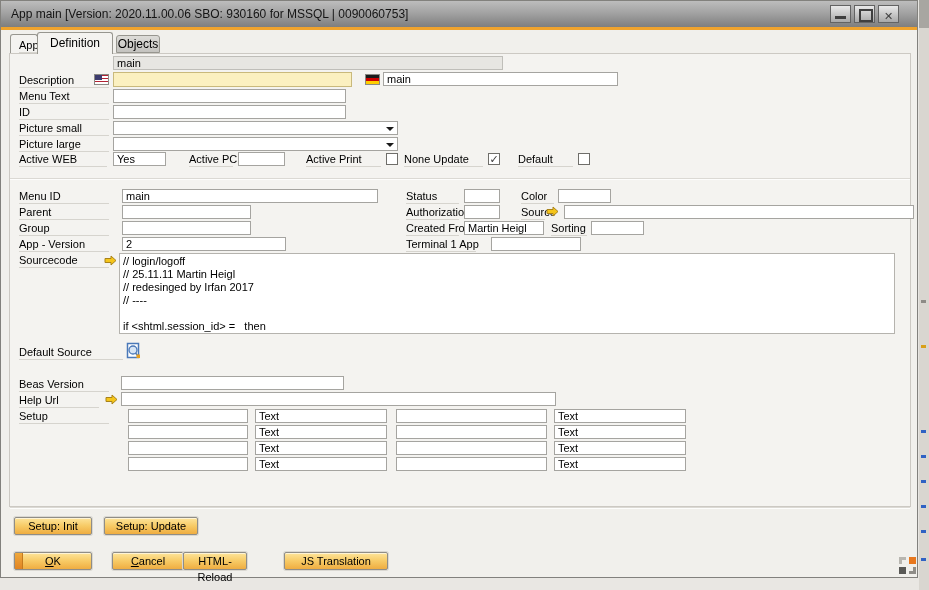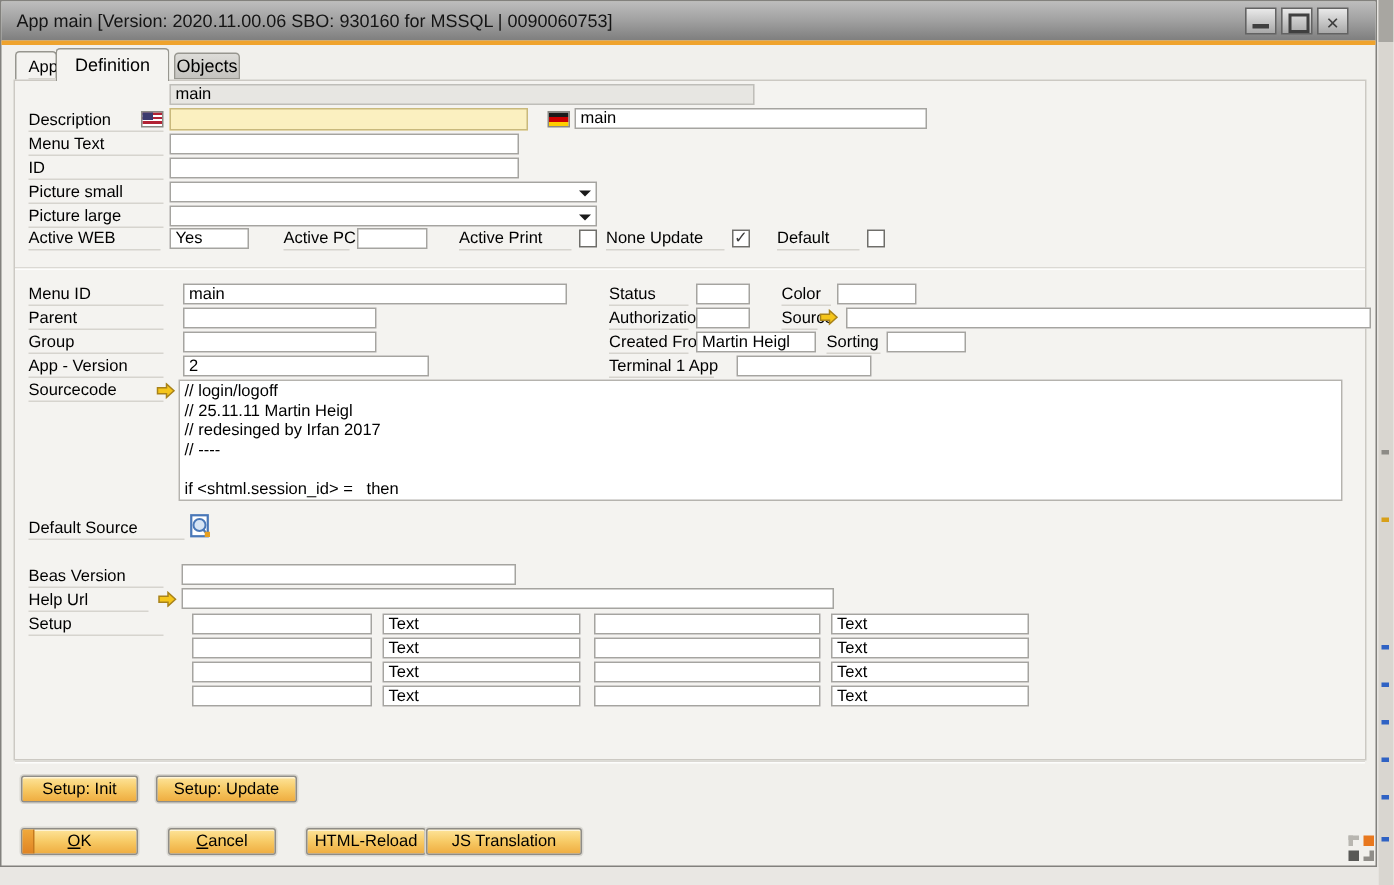--- a/index.html
+++ b/index.html
@@ -216,21 +216,21 @@
     <div class="gbtn" style="left:13px;top:516px;width:78px;text-align:center;">Setup: Init</div>
     <div class="gbtn" style="left:103px;top:516px;width:94px;">Setup: Update</div>
 
     <div class="gbtn" style="left:13px;top:551px;width:78px;">
       <span class="okstrip"></span>
       <span class="ak">O</span><span>K</span>
     </div>
     <div class="gbtn" style="left:111px;top:551px;width:72px;">
       <span class="ak">C</span><span>ancel</span>
     </div>
-    <div class="gbtn" style="left:203px;top:551px;width:80px;">HTML-Reload</div>
+    <div class="gbtn" style="left:182px;top:551px;width:64px;">HTML-Reload</div>
     <div class="gbtn" style="left:283px;top:551px;width:104px;">JS Translation</div>
 
     <div class="rsz">
       <span class="tl"></span>
       <span class="tr"></span>
       <span class="bl"></span>
       <span class="br"></span>
     </div>
 
   </div>

